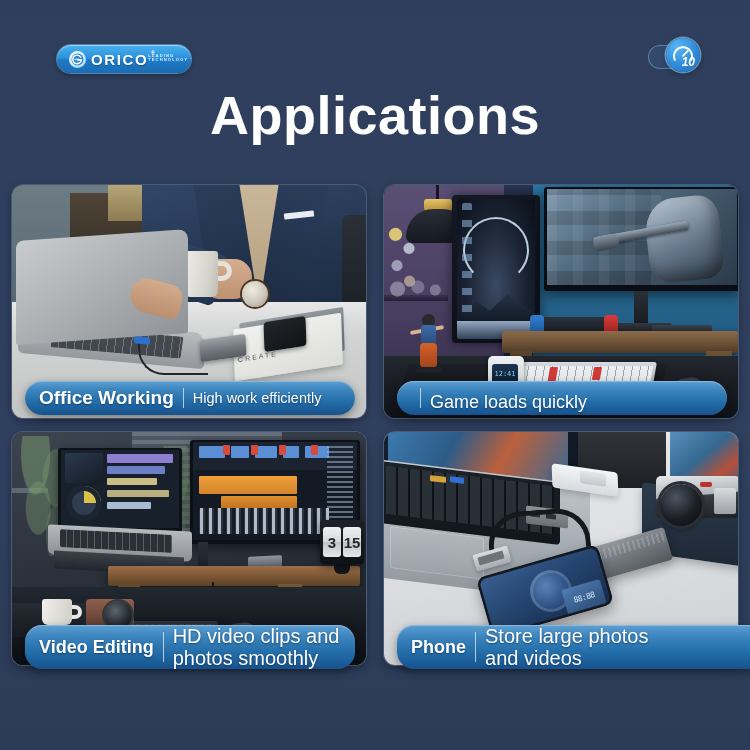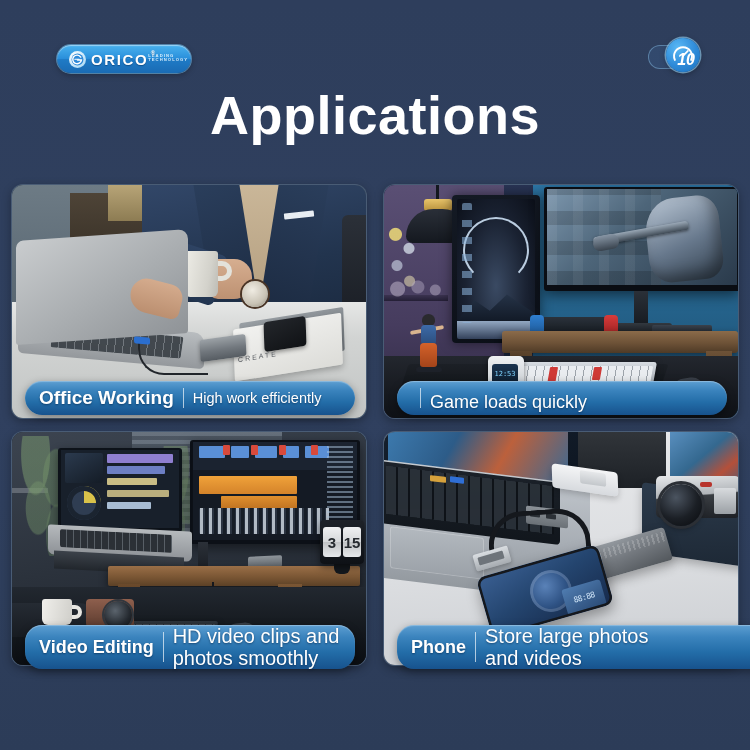--- a/index.html
+++ b/index.html
@@ -68,21 +68,21 @@
   }
   #badge-circle {
     position: absolute; left: 18px; top: 2px;
     width: 34px; height: 34px; border-radius: 50%;
     background: radial-gradient(circle at 35% 28%, #5ab8f5 0%, #2e8ad8 55%, #1a6fbd 100%);
     box-shadow: 0 0 0 1.5px rgba(150,210,245,.6), 0 2px 6px rgba(0,0,0,.35);
     display: flex; align-items: center; justify-content: center;
   }
   #badge-num {
     position: absolute; right: 5px; bottom: 4px;
-    font-size: 16px; font-weight: 700; font-style: italic; color: #fff;
+    font-size: 12px; font-weight: 700; font-style: italic; color: #fff;
     line-height: 1;
   }
 
   
   #title {
     position: absolute;
     left: 0; top: 84px; width: 750px;
     text-align: center;
     font-size: 54px; font-weight: 700; color: #ffffff;
     letter-spacing: .5px;
@@ -662,21 +662,21 @@
       <div class="es-riser-l2"></div>
       <div class="es-desk"></div>
       <div class="es-deskpad"></div>
       <div class="es-kb">
           <div class="es-kb-k"></div>
           <div class="es-kb-red"></div>
           <div class="es-kb-red2"></div>
         </div>
       <div class="es-clock"></div>
       <div class="es-clock-s">
-        <span class="es-clock-t">12:53</span>
+        <span class="es-clock-t">12:41</span>
       </div>
       <div class="es-mouse"></div>
       <div class="es-figure">
         <div class="es-fig-a"></div>
         <div class="es-fig-h"></div>
         <div class="es-fig-b"></div>
         <div class="es-fig-l"></div>
         <div class="es-fig-st"></div>
       </div>
     </div>

